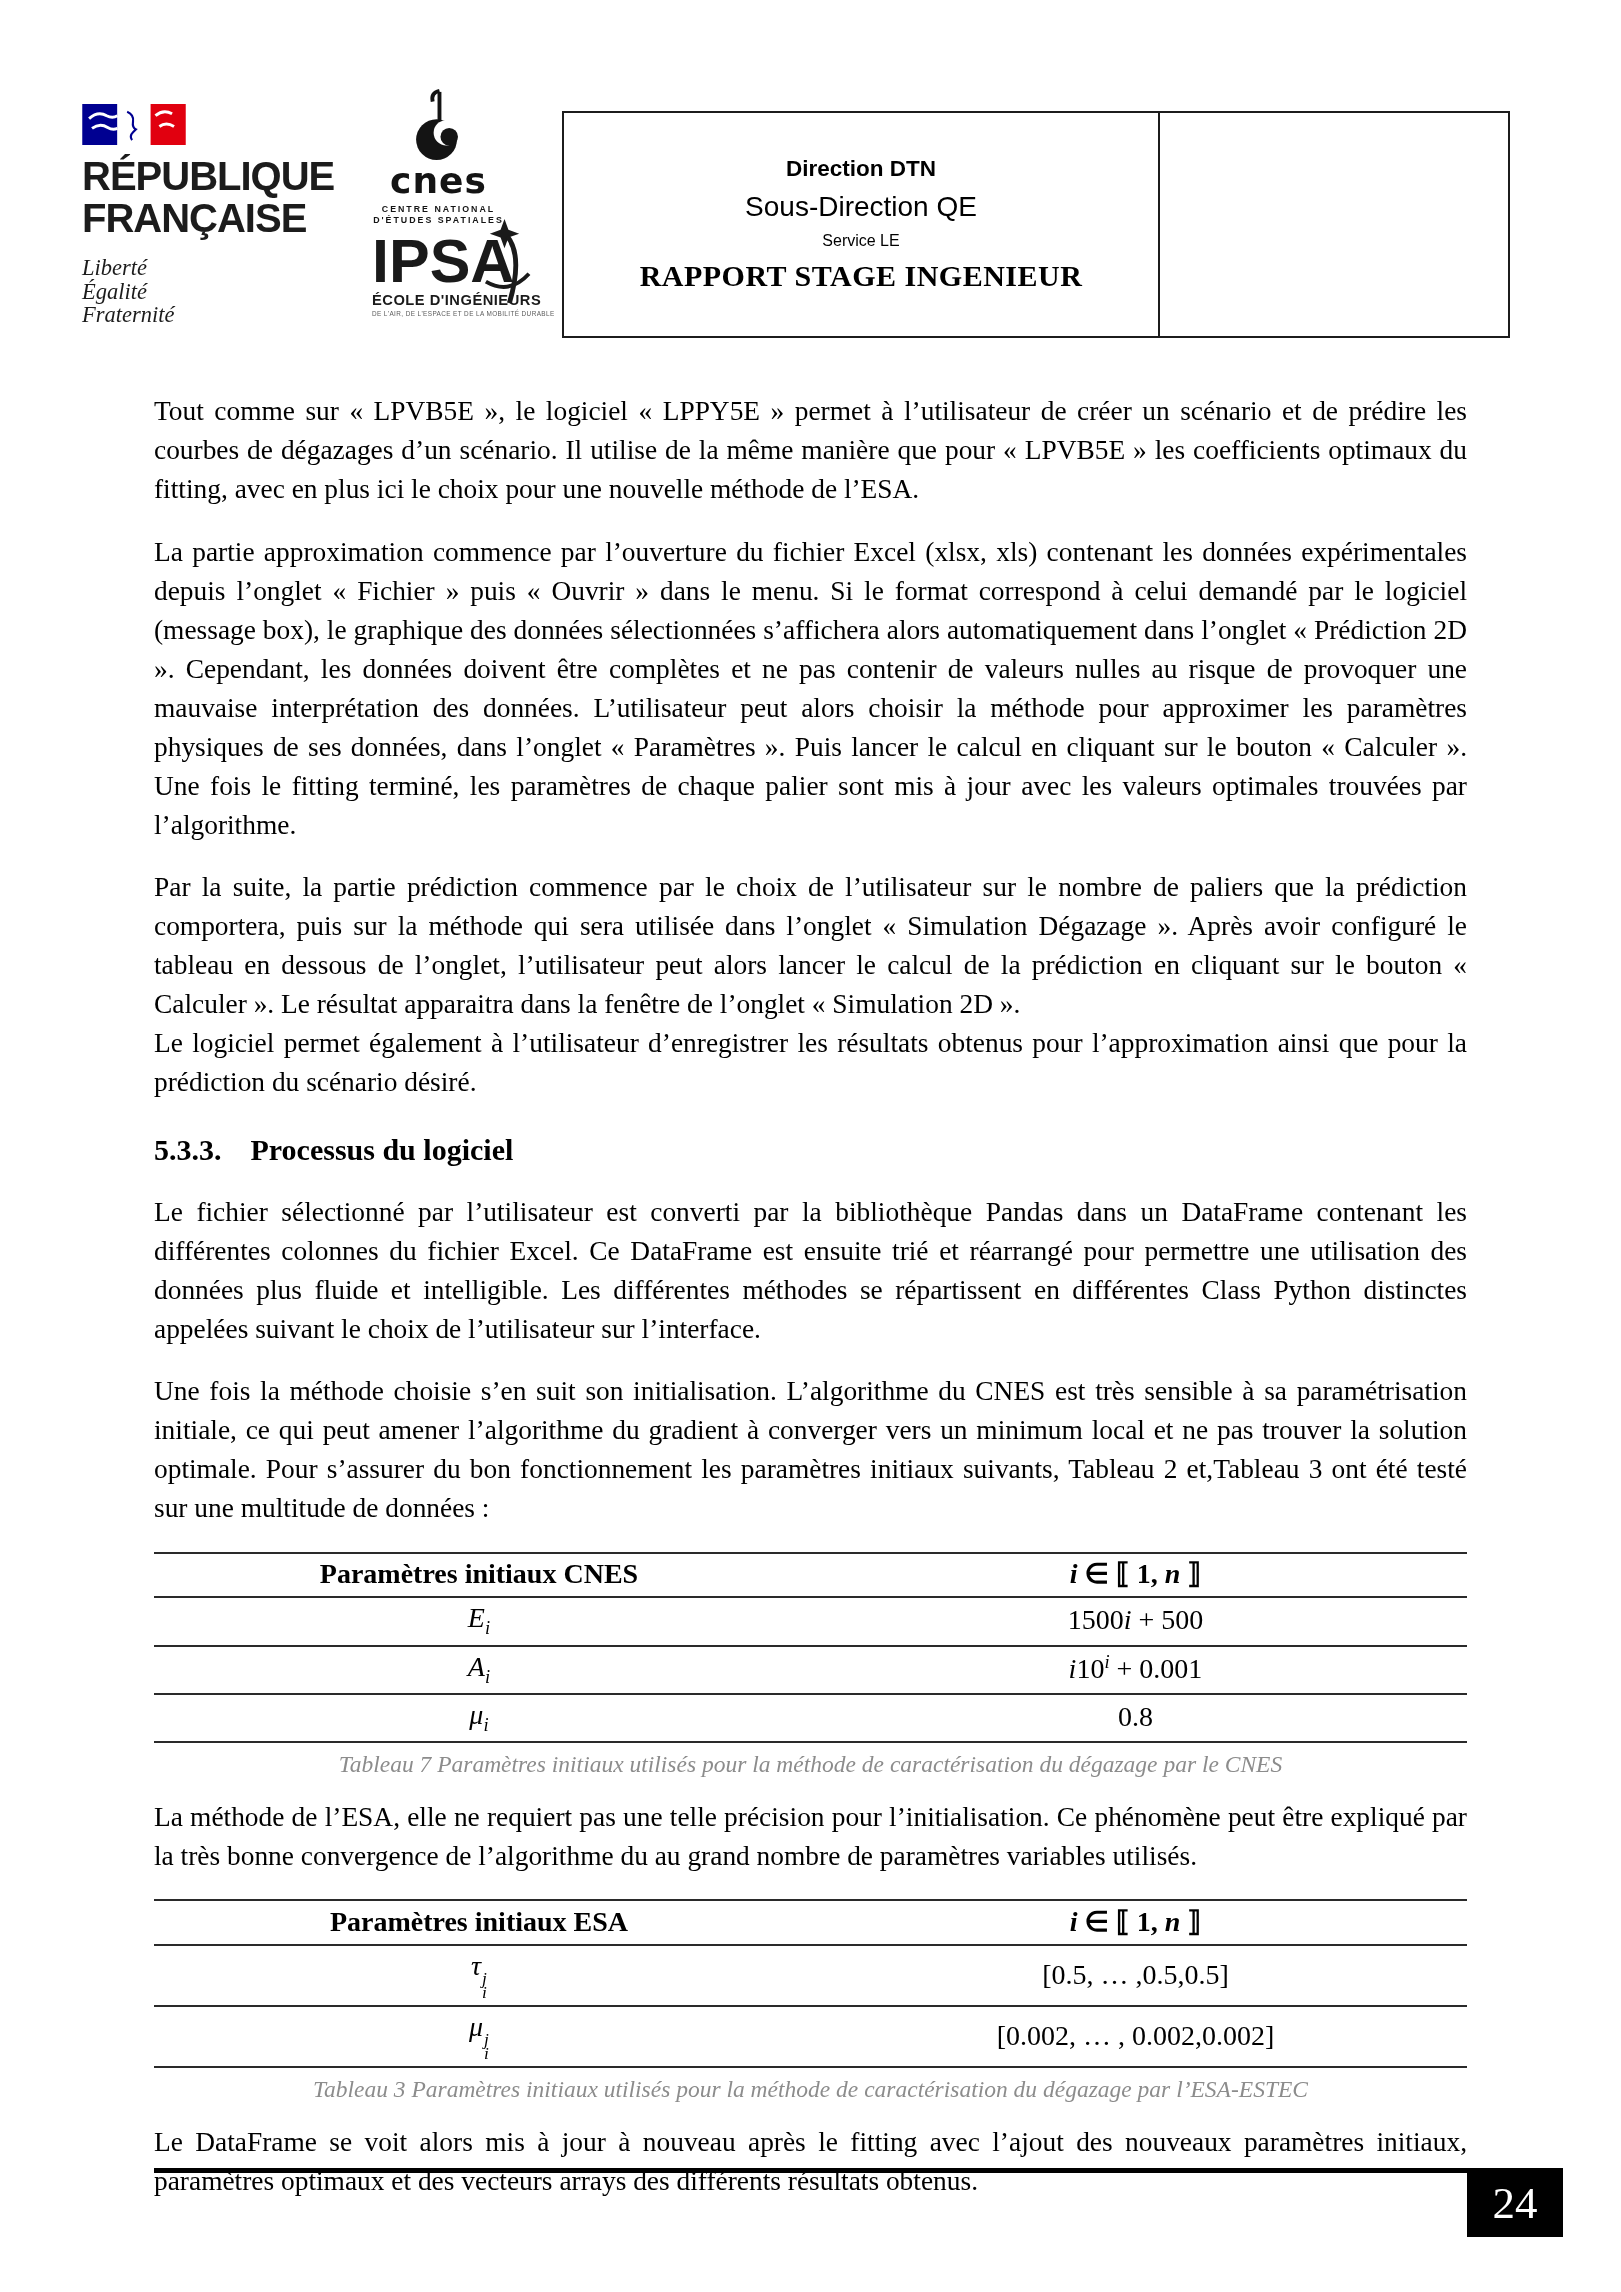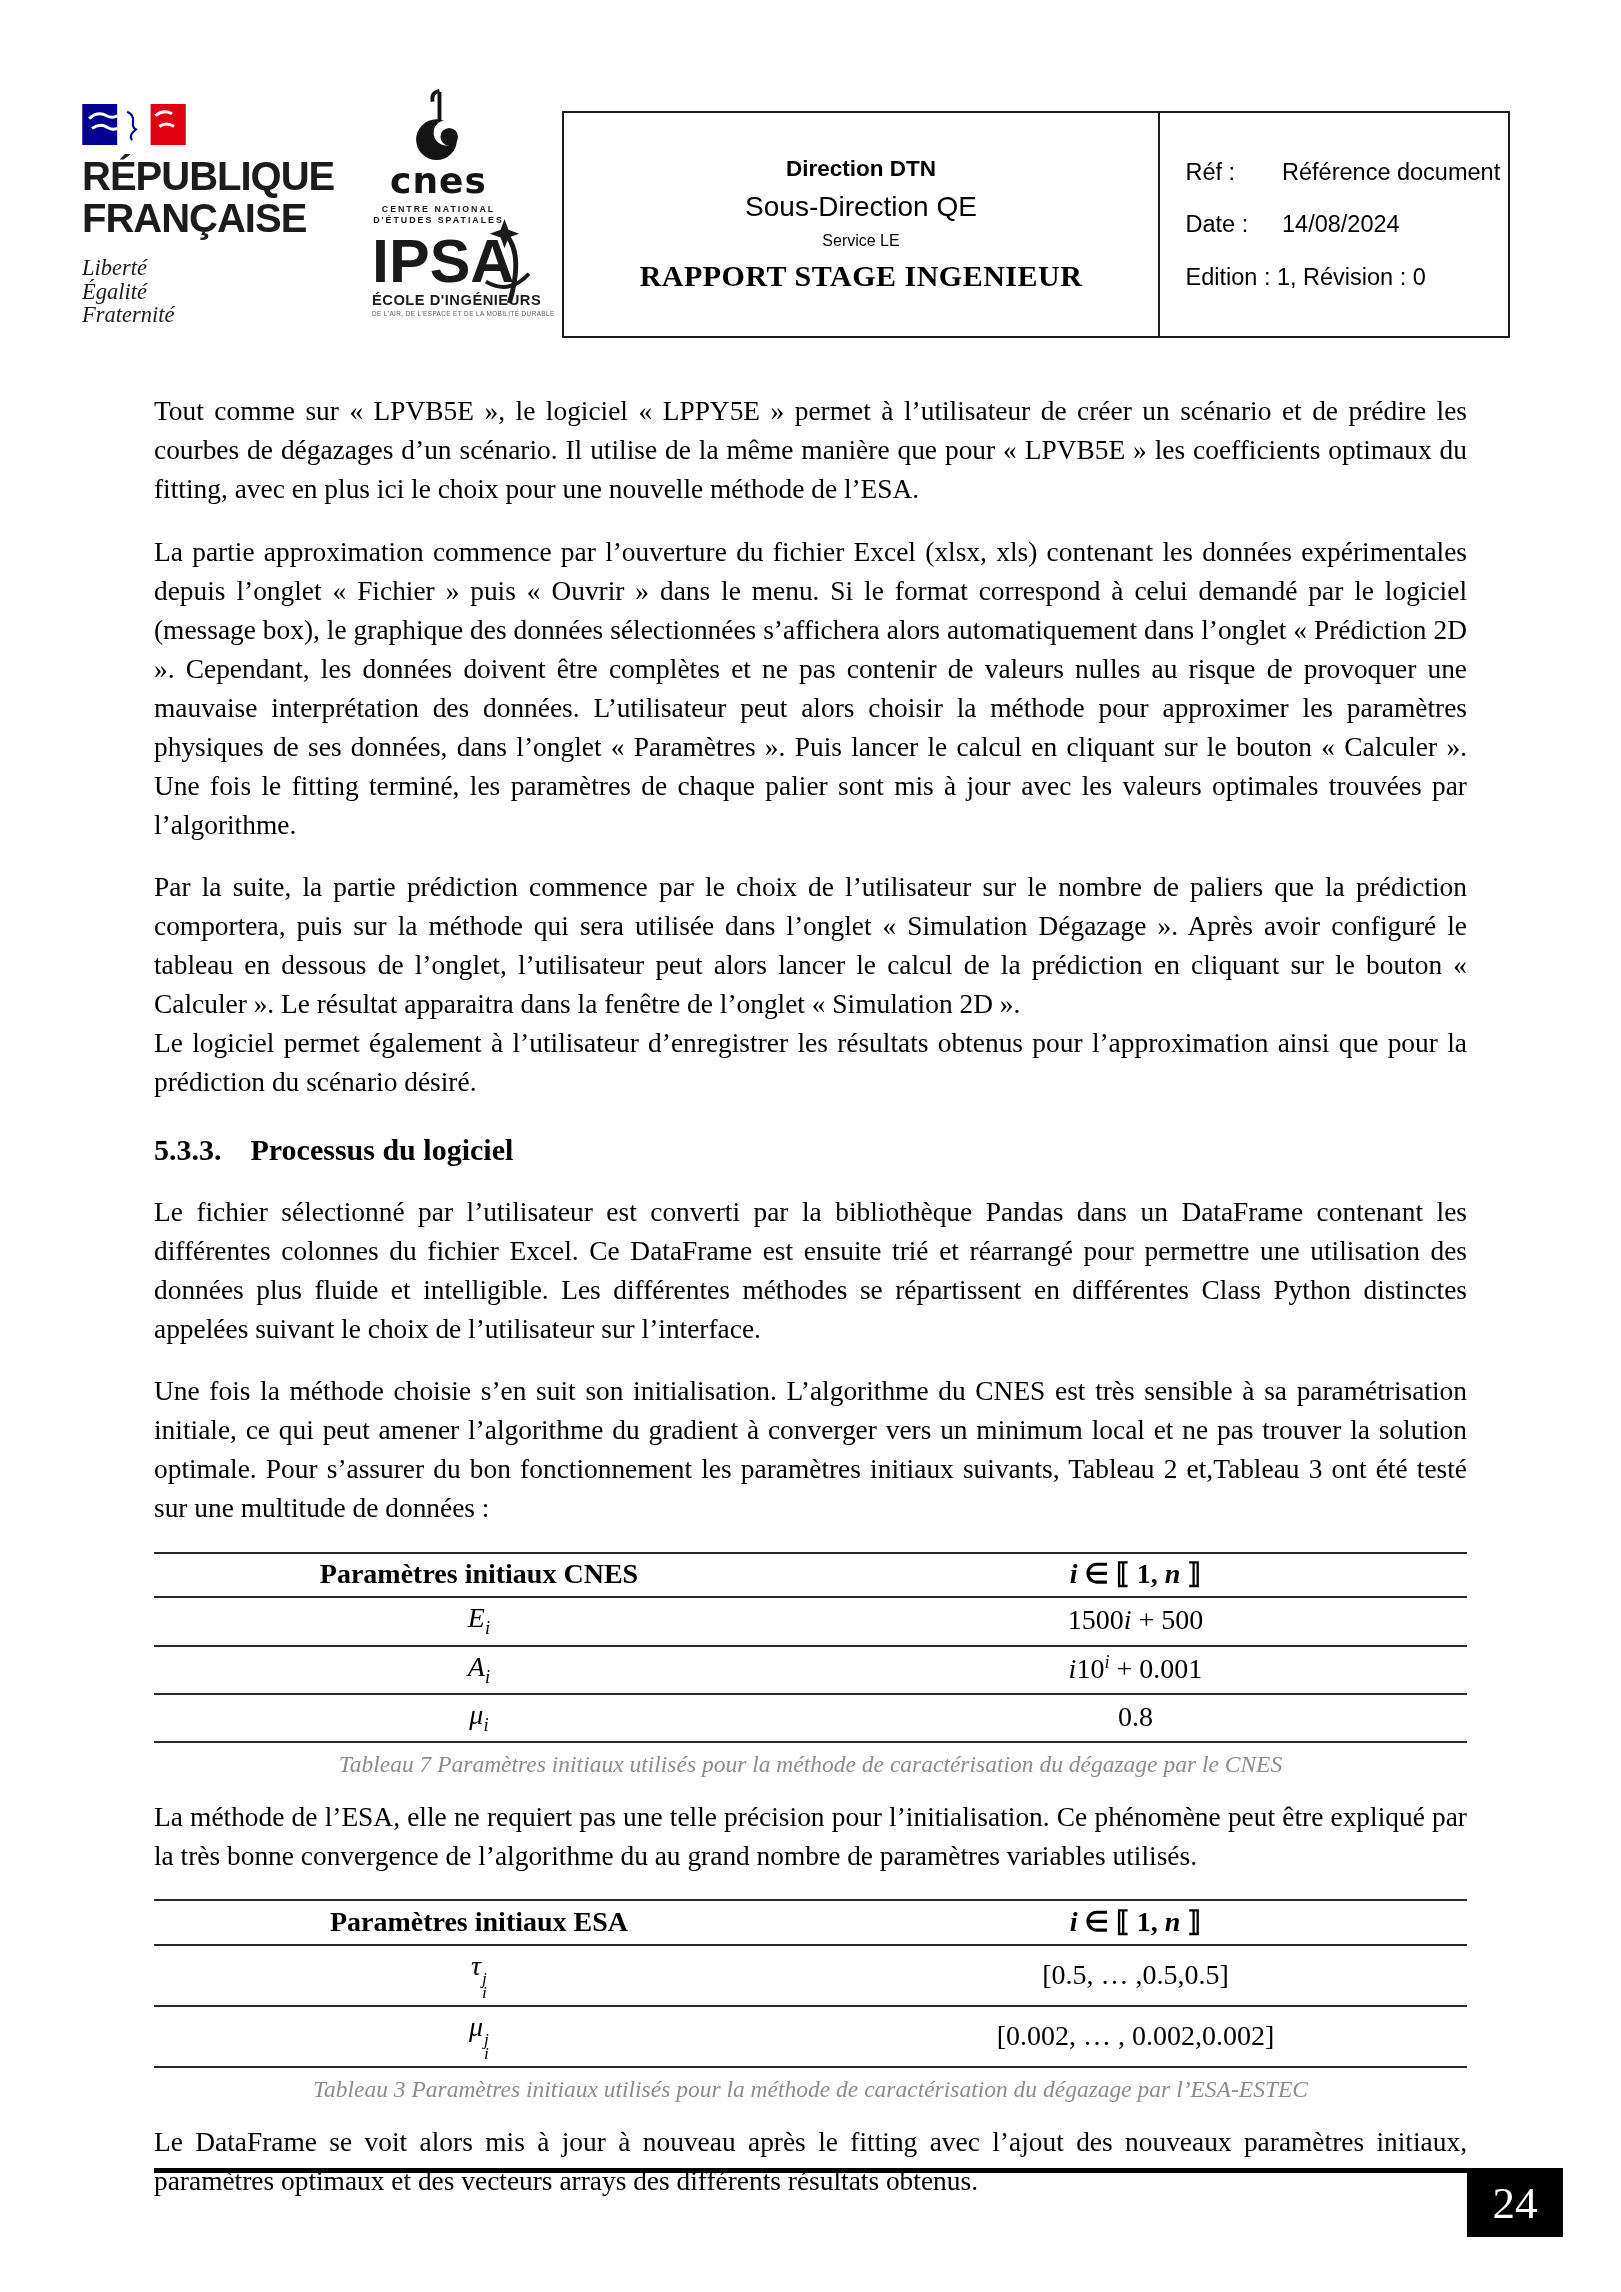--- a/index.html
+++ b/index.html
@@ -127,31 +127,20 @@
     <div class="ipsa-tag">DE L'AIR, DE L'ESPACE ET DE LA MOBILITÉ DURABLE</div>
   </div>
 
   <div class="info-table">
     <div class="info-left">
       <div class="l1">Direction DTN</div>
       <div class="l2">Sous-Direction QE</div>
       <div class="l3">Service LE</div>
       <div class="l4">RAPPORT STAGE INGENIEUR</div>
     </div>
-    <div class="info-right">
-      <div>
-        <span class="lbl">Réf :</span>
-        <span>Référence document</span>
-      </div>
-      <div>
-        <span class="lbl">Date :</span>
-        <span>14/08/2024</span>
-      </div>
-      <div>Edition : 1, Révision : 0</div>
-    </div>
   </div>
 
   <div class="content">
     <p class="body">Tout comme sur « LPVB5E », le logiciel « LPPY5E » permet à l’utilisateur de créer un scénario et de prédire les courbes de dégazages d’un scénario. Il utilise de la même manière que pour « LPVB5E » les coefficients optimaux du fitting, avec en plus ici le choix pour une nouvelle méthode de l’ESA.</p>
     <p class="body">La partie approximation commence par l’ouverture du fichier Excel (xlsx, xls) contenant les données expérimentales depuis l’onglet « Fichier » puis « Ouvrir » dans le menu. Si le format correspond à celui demandé par le logiciel (message box), le graphique des données sélectionnées s’affichera alors automatiquement dans l’onglet « Prédiction 2D ». Cependant, les données doivent être complètes et ne pas contenir de valeurs nulles au risque de provoquer une mauvaise interprétation des données. L’utilisateur peut alors choisir la méthode pour approximer les paramètres physiques de ses données, dans l’onglet « Paramètres ». Puis lancer le calcul en cliquant sur le bouton « Calculer ». Une fois le fitting terminé, les paramètres de chaque palier sont mis à jour avec les valeurs optimales trouvées par l’algorithme.</p>
     <p class="body tight">Par la suite, la partie prédiction commence par le choix de l’utilisateur sur le nombre de paliers que la prédiction comportera, puis sur la méthode qui sera utilisée dans l’onglet « Simulation Dégazage ». Après avoir configuré le tableau en dessous de l’onglet, l’utilisateur peut alors lancer le calcul de la prédiction en cliquant sur le bouton « Calculer ». Le résultat apparaitra dans la fenêtre de l’onglet « Simulation 2D ».</p>
     <p class="body">Le logiciel permet également à l’utilisateur d’enregistrer les résultats obtenus pour l’approximation ainsi que pour la prédiction du scénario désiré.</p>
 
     <h3 class="section">
       <span class="num">5.3.3.</span><span>Processus du logiciel</span>

